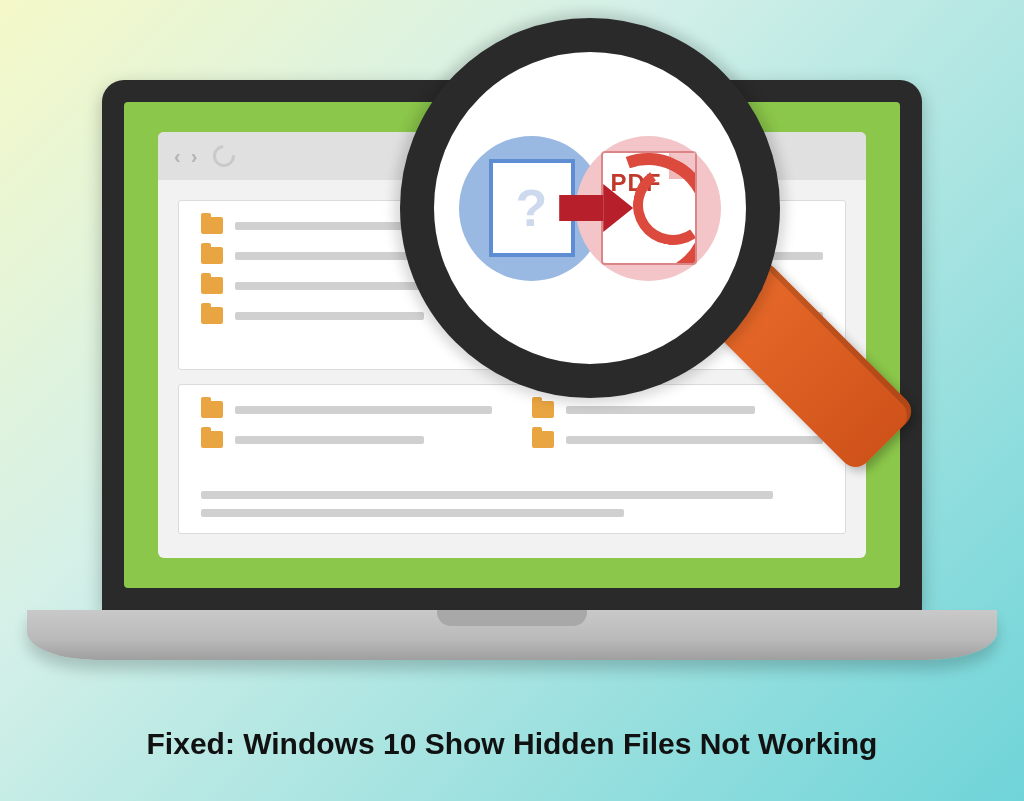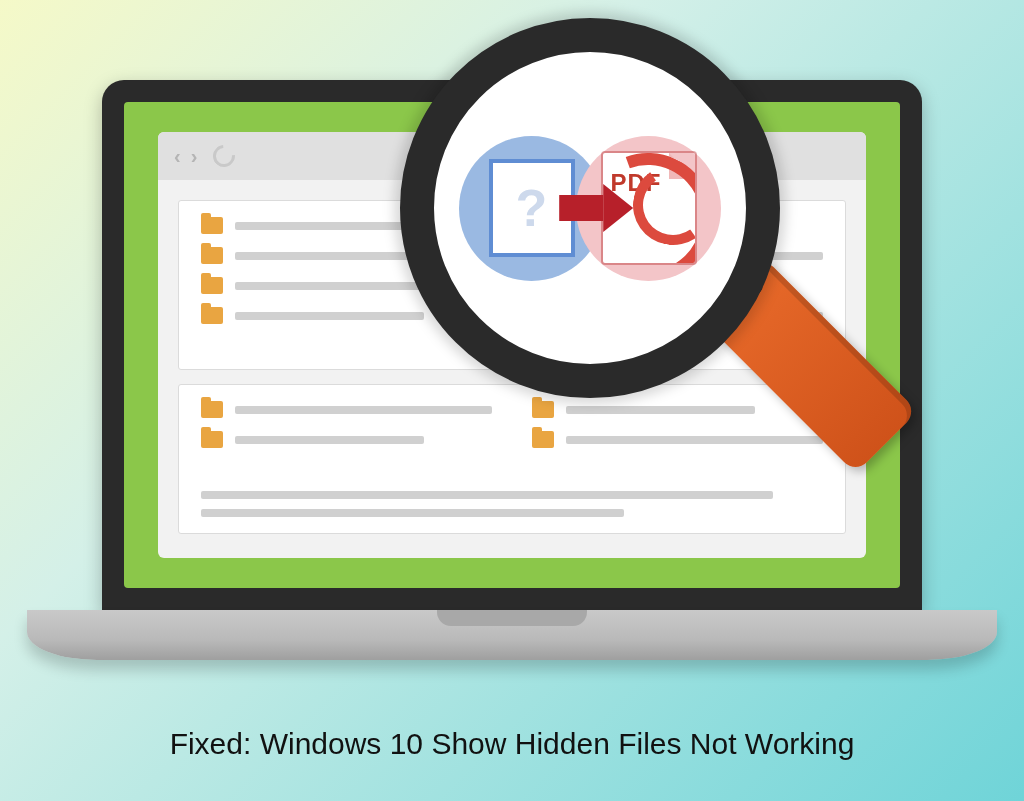--- a/index.html
+++ b/index.html
@@ -229,21 +229,21 @@
     border-bottom: 24px solid transparent;
     border-left: 30px solid #b7202a;
   }
 
   .caption {
     position: absolute;
     left: 0; right: 0;
     bottom: 40px;
     text-align: center;
     font-size: 30px;
-    font-weight: 400;
+    font-weight: 700;
     color: #111;
   }
 </style>
 </head>
 <body>
 
 <div class="laptop-wrap">
   <div class="screen-outer">
     <div class="screen-inner">
       <div class="browser">

